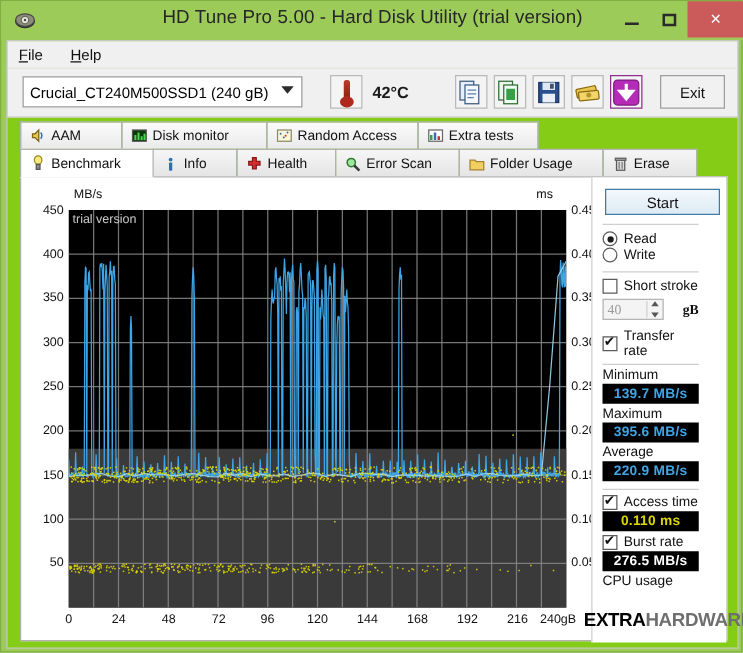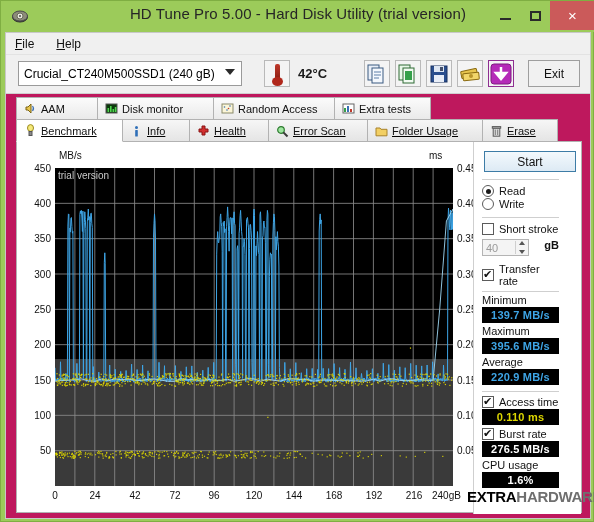--- a/index.html
+++ b/index.html
@@ -36,21 +36,21 @@
     width:30px; height:29px; display:flex; align-items:center; justify-content:center;
     font-size:13px; color:#2a2a2a; background:transparent; border:none;
   }
   .winbtn.close { width:45px; height:29px; background:#cb5a5a; color:#fff; font-size:15px;}
   .minglyph { display:block; width:11px; height:2px; background:#2a2a2a; margin-top:6px;}
   .maxglyph { display:block; width:11px; height:10px; border:2px solid #2a2a2a;}
 
   
   .client {
     position:absolute; left:4px; top:31px; width:586px; height:487px;
-    background:#be185d;
+    background:#84cc16;
     border:1px solid #c8c8c8;
   }
 
   
   .menubar {
     position:absolute; left:0; top:0; width:584px; height:22px;
     background:#f0f0f0;
     border-bottom:1px solid #e3e3e3;
     display:flex; align-items:center; padding-left:9px;
   }
@@ -103,21 +103,20 @@
   }
 
   
   .tabstrip1 {
     position:absolute; left:10px; top:64px; width:566px; height:22px;
     display:flex;
   }
   .tabstrip2 {
     position:absolute; left:10px; top:86px; width:566px; height:23px;
     display:flex;
-    text-decoration:underline;
   }
   .tab {
     height:22px;
     border:1px solid #b2b2b2; border-bottom:none;
     background: linear-gradient(#fbfbfb,#eaeaea);
     display:flex; align-items:center; gap:4px;
     padding:0 7px; font-size:11px; color:#111;
     margin-right:-1px;
   }
   .tabstrip2 .tab { height:23px; background: linear-gradient(#f6f6f6,#e4e4e4); }
@@ -183,21 +182,21 @@
     background:#1b1b1b; border-radius:50%;
   }
   .chk {
     width:12px; height:12px; border:1px solid #5b5b5b; background:#fff;
     position:relative; flex:0 0 12px;
   }
   .chk.on::after {
     content:"\2714"; position:absolute; left:0px; top:-3px;
     font-size:11px; color:#111; line-height:14px;
   }
-  .spinrow { display:flex; align-items:flex-start; gap:15px; margin:4px 0 0 0; }
+  .spinrow { display:flex; align-items:center; gap:15px; margin:4px 0 0 0;font-family:Liberation Serif, serif; }
   .spinbox {
     width:56px; height:17px; border:1px solid #b4b4b4; background:#f4f4f4;
     font-size:11px; color:#9a9a9a; display:flex; align-items:center;
     padding-left:3px; position:relative;
   }
   .spinarrows {
     position:absolute; right:1px; top:1px; width:12px; height:13px;
     display:flex; flex-direction:column; justify-content:space-between;
     align-items:center; border-left:1px solid #cfcfcf;
   }
@@ -1535,21 +1534,21 @@
               <rect x="30.0" y="284.2" width="1.2" height="1.2" fill="#ddd600" opacity="0.9"></rect>
               <rect x="266.7" y="286.3" width="1.2" height="1.2" fill="#ddd600" opacity="0.9"></rect>
               <rect x="212.26666666666665" y="248.74666666666667" width="1.2" height="1.2" fill="#ddd600"></rect>
               <rect x="354.8833333333333" y="179.49333333333334" width="1.2" height="1.2" fill="#ddd600"></rect>
             </svg>
           <div class="watermark-trial">trial version</div>
         </div>
 
         <div class="xtick" style="left:23px;top:348px">0</div>
         <div class="xtick" style="left:63px;top:348px">24</div>
-        <div class="xtick" style="left:103px;top:348px">42</div>
+        <div class="xtick" style="left:103px;top:348px">48</div>
         <div class="xtick" style="left:143px;top:348px">72</div>
         <div class="xtick" style="left:182px;top:348px">96</div>
         <div class="xtick" style="left:222px;top:348px">120</div>
         <div class="xtick" style="left:262px;top:348px">144</div>
         <div class="xtick" style="left:302px;top:348px">168</div>
         <div class="xtick" style="left:342px;top:348px">192</div>
         <div class="xtick" style="left:382px;top:348px">216</div>
         <div class="xtick" style="left:415px;top:348px;width:44px;text-align:left">240gB</div>
       </div>
 
@@ -1609,21 +1608,20 @@
         </div>
         <div class="lcd yellow">0.110 ms</div>
 
         <div class="opt" style="margin-top:3px">
           <span class="chk on"></span>
           <span>Burst rate</span>
         </div>
         <div class="lcd white">276.5 MB/s</div>
 
         <div class="statlabel">CPU usage</div>
-        <div class="lcd white">1.6%</div>
       </div>
 
     </div>
   </div>
 
   <div class="watermark">
     <span class="wm-a">EXTRA</span>
       <span class="wm-b">HARDWARE</span>
   </div>
 

